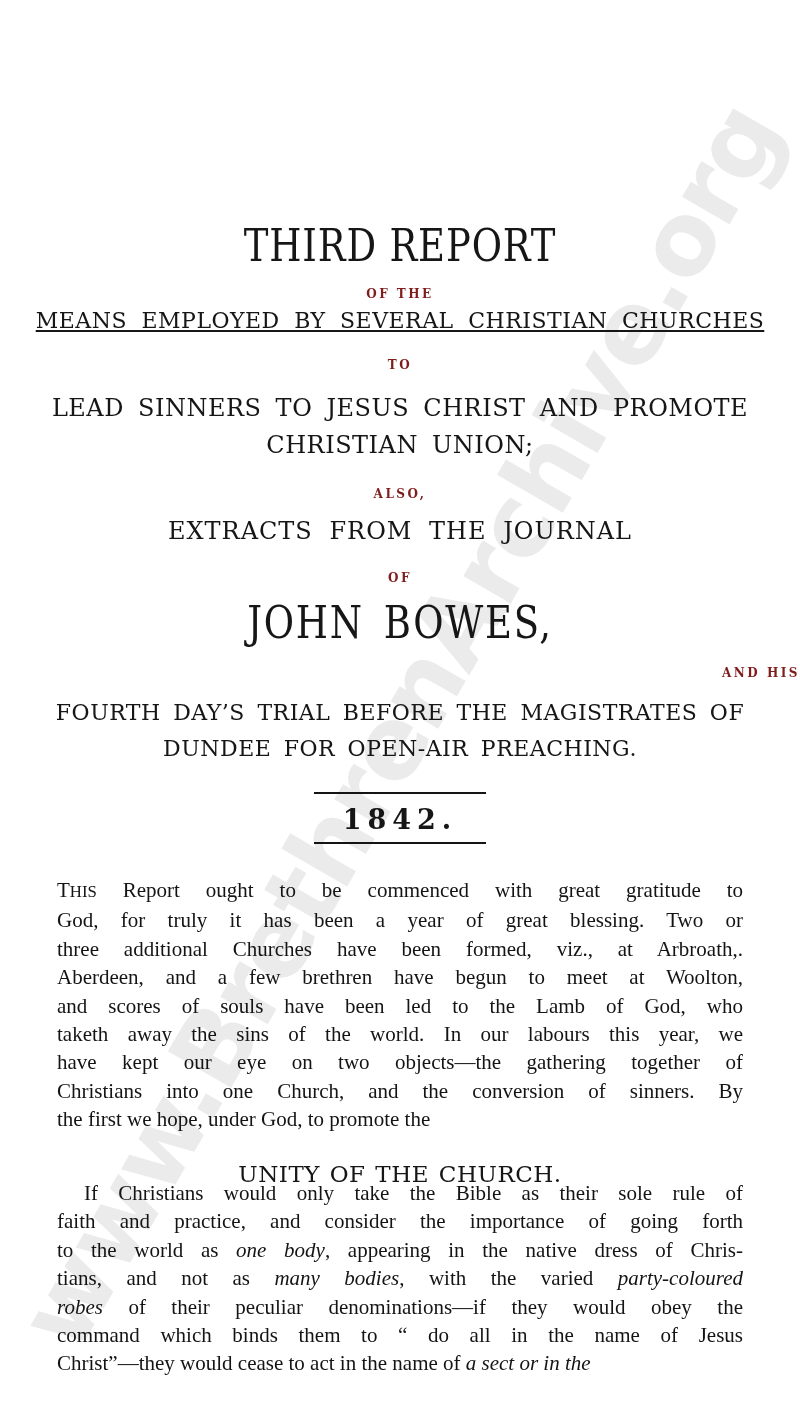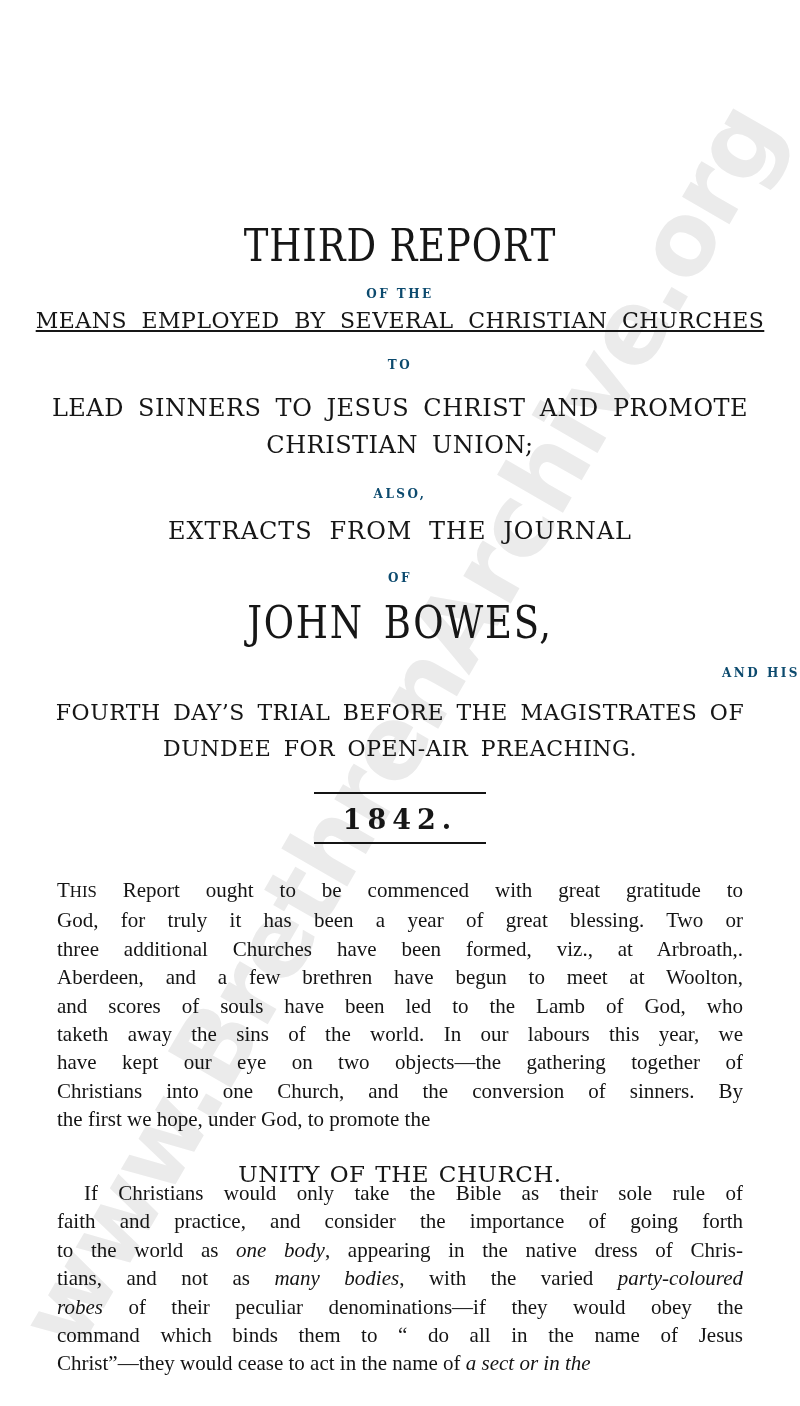--- a/index.html
+++ b/index.html
@@ -15,21 +15,21 @@
     font-weight:bold; font-size:100px; letter-spacing:-2px;
     color:#ebebeb; white-space:nowrap; user-select:none;
   }
   .content { position:absolute; left:0; top:0; width:800px; height:1172px; z-index:1; }
   .cline { position:absolute; left:0; right:0; text-align:center; margin:0; }
   .main-title {
     top:220px; font-size:44px; font-weight:normal; letter-spacing:1px;
     transform:scaleX(.84); transform-origin:50% 0;
   }
   .tiny-caps {
-    font-weight:bold; font-size:12px; letter-spacing:2.5px; color:#0c4a6e;
+    font-weight:bold; font-size:12px; letter-spacing:2.5px; color:#7f1d1d;
   }
   .t-ofthe  { top:287px; }
   .t-to     { top:358px; }
   .t-also   { top:487px; }
   .t-of     { top:571px; }
   .t-andhis { top:666px;text-align:right; }
   .mid-caps { font-size:22px; letter-spacing:.5px; word-spacing:7px; }
   .t-means  { top:308px;text-decoration:underline; }
   .lead-caps { top:390px; font-size:24px; line-height:37px; letter-spacing:.5px; word-spacing:6px; }
   .t-extracts { top:517px; font-size:24px; letter-spacing:1px; word-spacing:8px; }

